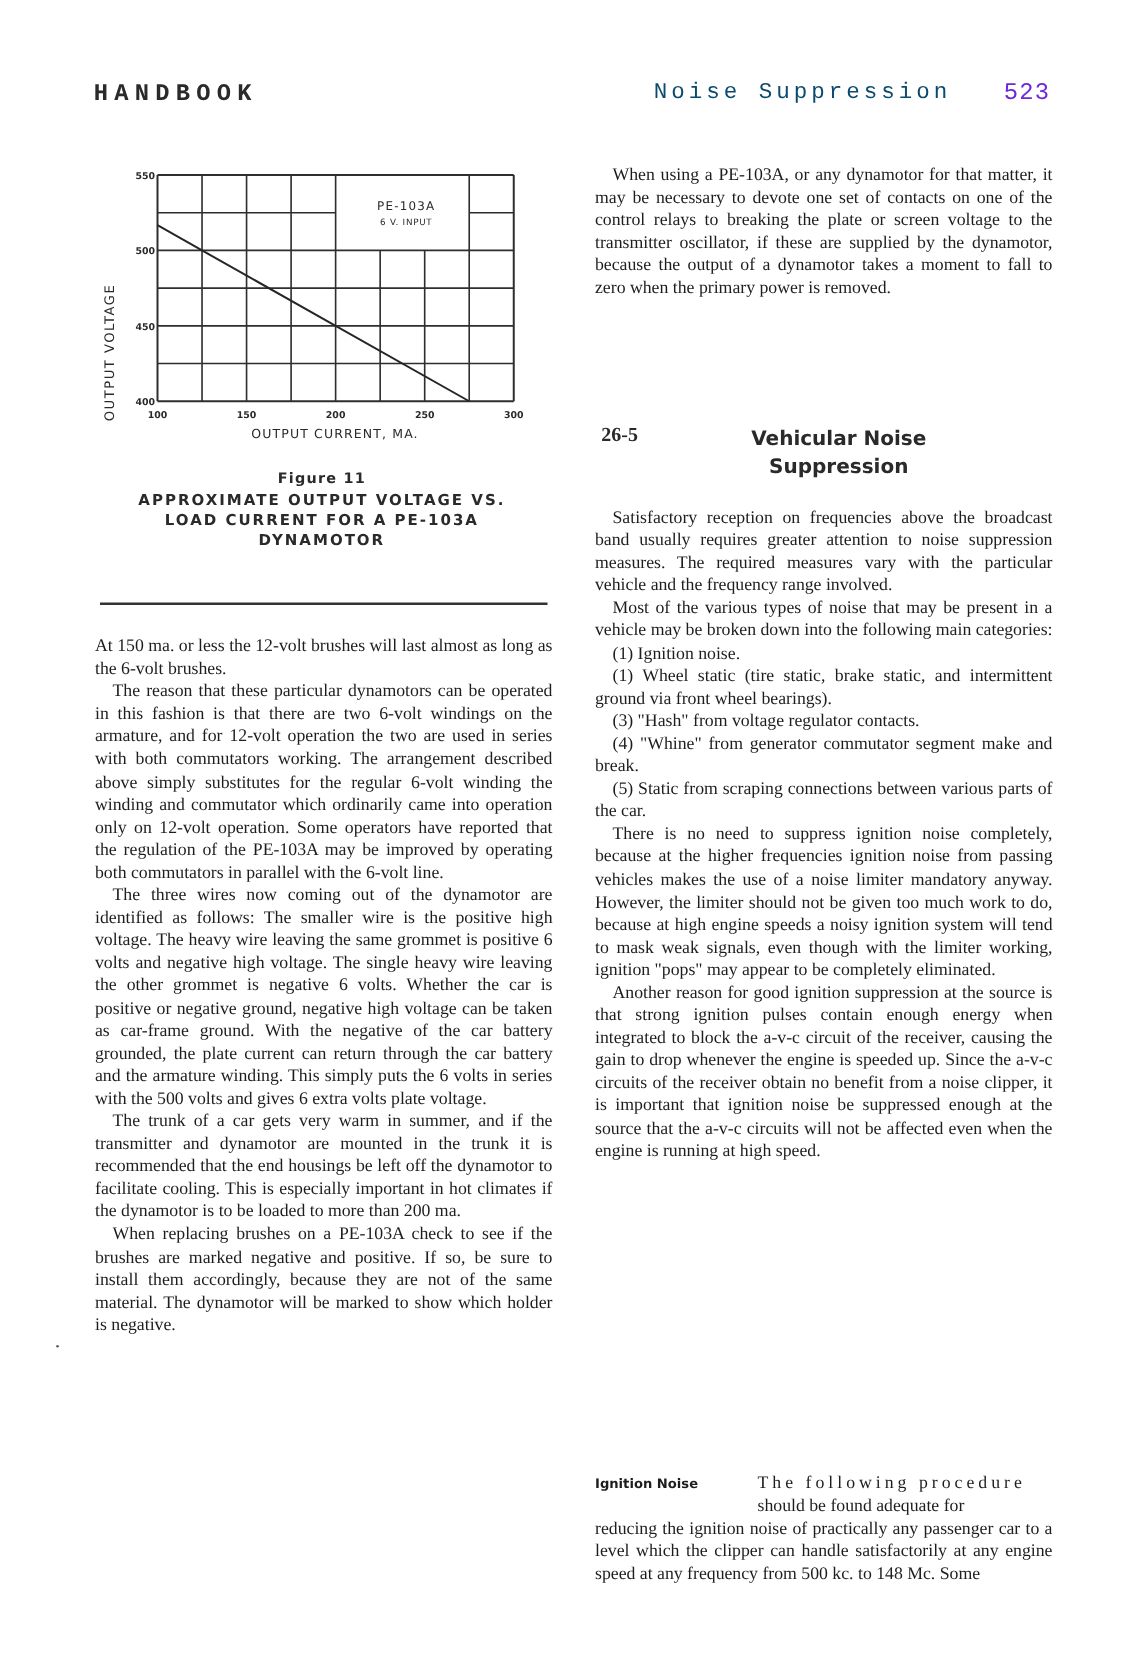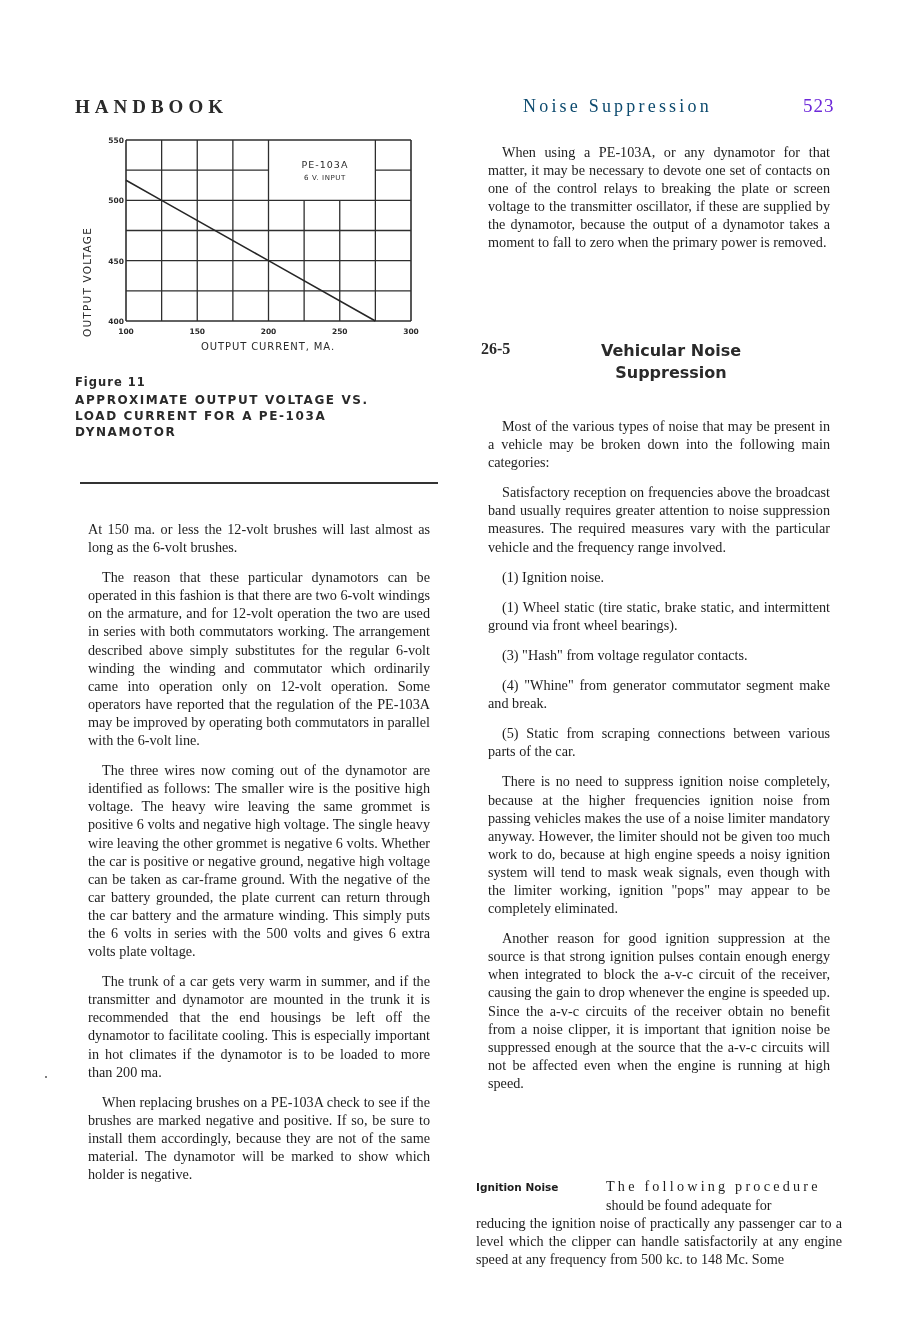--- a/index.html
+++ b/index.html
@@ -1,35 +1,35 @@
 <!DOCTYPE html>
 <html><head>
 <meta charset="utf-8">
 <style>
   html, body { margin: 0; padding: 0; background: #ffffff; }
   body { width: 912px; height: 1342px; position: relative; overflow: hidden; color: #1d1d1d; }
-  .sans { font-family: Liberation Serif, serif; margin-top: 32px; }
+  .sans { font-family: Liberation Mono, monospace; }
 
   #running-head-left { position: absolute; left: 75px; top: 64px; font-size: 19px; letter-spacing: 5px; font-weight: bold; color: #2a2a2a; }
   #running-head-right { position: absolute; left: 523px; top: 64px; font-size: 18px; letter-spacing: 3.2px; color: #0c4a6e; }
   #page-number { position: absolute; left: 803px; top: 63px; font-size: 19px; letter-spacing: 1px; color: #6d28d9; }
 
   #chart { position: absolute; left: 60px; top: 125px; width: 390px; height: 235px; }
   #chart svg text { font-family: "DejaVu Sans", sans-serif; fill: #2a2a2a; }
 
-  #figure-caption { position: absolute; left: 75px; top: 375px; width: 365px; font-family: "DejaVu Sans", sans-serif; color: #2a2a2a; }
+  #figure-caption { position: absolute; left: 75px; top: 375px; width: 365px; text-align: center; font-family: "DejaVu Sans", sans-serif; color: #2a2a2a; }
   #figure-label { font-size: 11.5px; font-weight: bold; letter-spacing: 1px; margin-bottom: 3px; }
   .cap-title { font-size: 12px; font-weight: bold; letter-spacing: 1.6px; line-height: 16px; }
   #caption-rule { position: absolute; left: 80px; top: 482px; width: 358px; height: 2px; background: #333; }
 
   .col { position: absolute; width: 366px; font-family: "Liberation Serif", "DejaVu Serif", serif; font-size: 14.2px; line-height: 18.1px; color: #1d1d1d; text-align: justify; }
   #left-col { left: 76px; top: 508px; }
   #right-col-top { left: 476px; top: 131px; }
   #right-col-main { left: 476px; top: 405px; }
-  .col p { margin: 12px; text-indent: 14px; }
+  .col p { margin: 0; text-indent: 14px; }
   .col p.noindent { text-indent: 0; }
 
   #section-heading { position: absolute; left: 481px; top: 340px; width: 366px; font-family: "DejaVu Sans", sans-serif; color: #2a2a2a; }
   #section-number { position: absolute; left: 0; top: 0; font-size: 16px; font-weight: bold; font-family: Liberation Serif, serif; }
   #section-title { position: absolute; left: 110px; top: 0; width: 160px; text-align: center; font-size: 16px; font-weight: bold; line-height: 22px; }
 
   #subhead-block { position: absolute; left: 476px; top: 1177px; width: 366px; font-family: "Liberation Serif", "DejaVu Serif", serif; font-size: 14.2px; line-height: 18.1px; color: #1d1d1d; text-align: justify; }
   #subhead-label { font-family: "DejaVu Sans", sans-serif; font-size: 10.5px; font-weight: bold; display: inline-block; width: 130px; }
   #subhead-first { display: inline; }
   #subhead-rest { margin: 0; }
@@ -106,22 +106,22 @@
 <div id="right-col-top" class="col">
   <p>When using a PE-103A, or any dynamotor for that matter, it may be necessary to devote one set of contacts on one of the control relays to breaking the plate or screen voltage to the transmitter oscillator, if these are supplied by the dynamotor, because the output of a dynamotor takes a moment to fall to zero when the primary power is removed.</p>
 </div>
 
 <div id="section-heading">
   <div id="section-number">26-5</div>
   <div id="section-title">Vehicular Noise Suppression</div>
 </div>
 
 <div id="right-col-main" class="col">
+  <p>Satisfactory reception on frequencies above the broadcast band usually requires greater attention to noise suppression measures. The required measures vary with the particular vehicle and the frequency range involved.</p>
   <p>Most of the various types of noise that may be present in a vehicle may be broken down into the following main categories:</p>
-  <p>Satisfactory reception on frequencies above the broadcast band usually requires greater attention to noise suppression measures. The required measures vary with the particular vehicle and the frequency range involved.</p>
   <p>(1) Ignition noise.</p>
   <p>(1) Wheel static (tire static, brake static, and intermittent ground via front wheel bearings).</p>
   <p>(3) "Hash" from voltage regulator contacts.</p>
   <p>(4) "Whine" from generator commutator segment make and break.</p>
   <p>(5) Static from scraping connections between various parts of the car.</p>
   <p>There is no need to suppress ignition noise completely, because at the higher frequencies ignition noise from passing vehicles makes the use of a noise limiter mandatory anyway. However, the limiter should not be given too much work to do, because at high engine speeds a noisy ignition system will tend to mask weak signals, even though with the limiter working, ignition "pops" may appear to be completely eliminated.</p>
   <p>Another reason for good ignition suppression at the source is that strong ignition pulses contain enough energy when integrated to block the a-v-c circuit of the receiver, causing the gain to drop whenever the engine is speeded up. Since the a-v-c circuits of the receiver obtain no benefit from a noise clipper, it is important that ignition noise be suppressed enough at the source that the a-v-c circuits will not be affected even when the engine is running at high speed.</p>
 </div>
 
 <div id="subhead-block">

